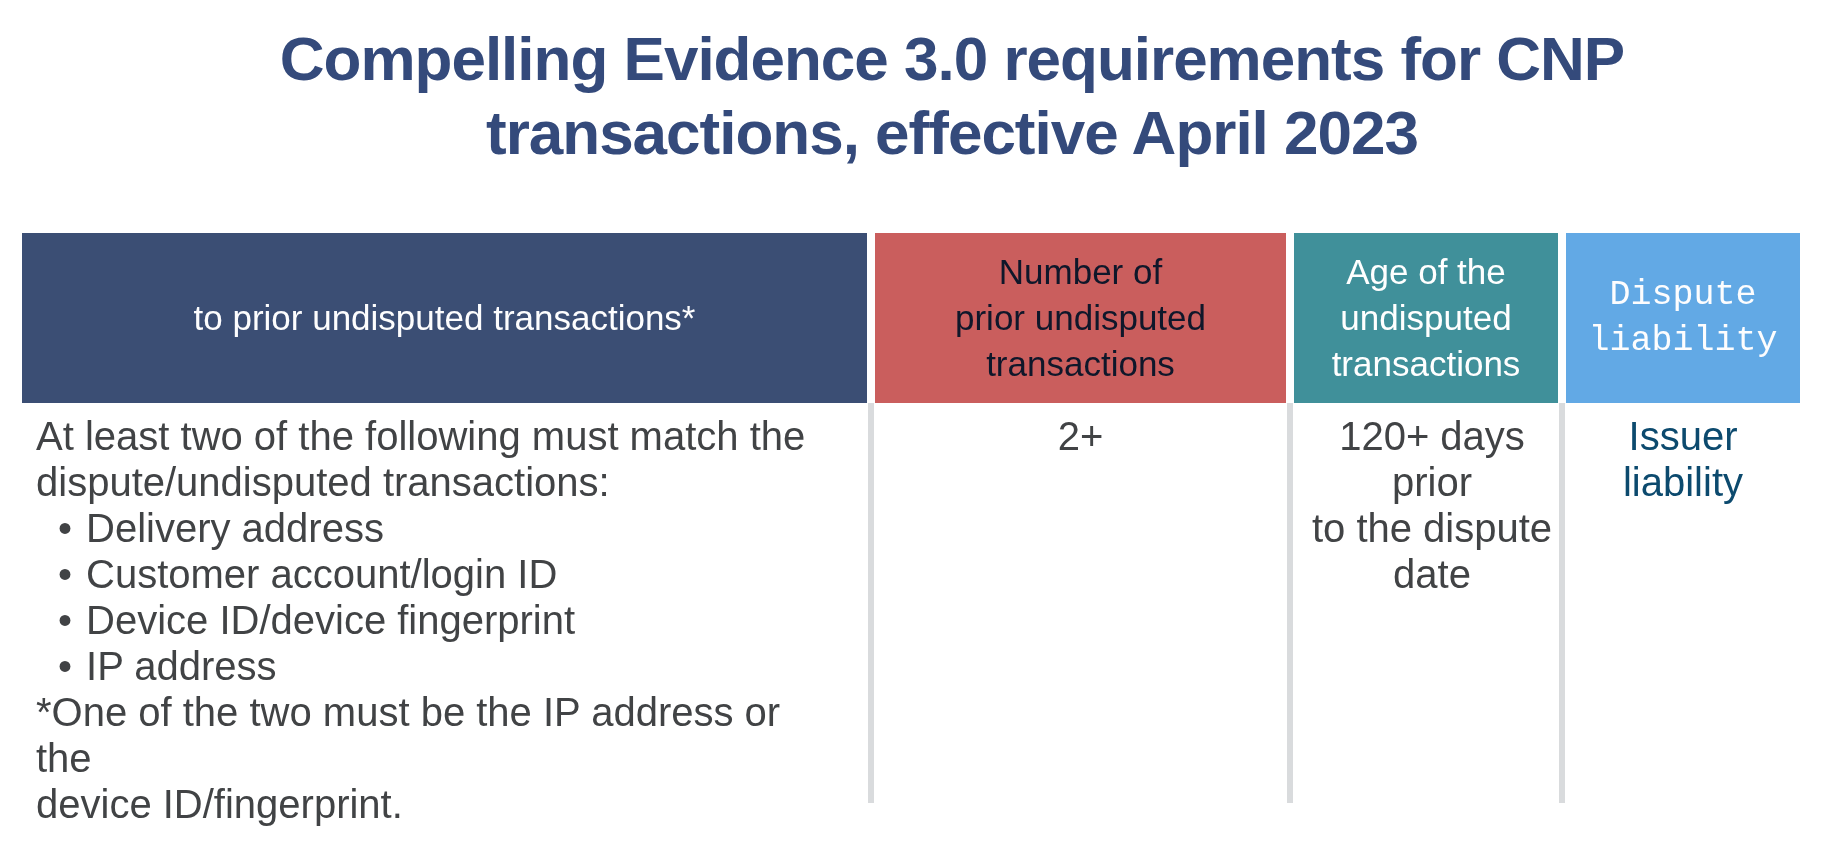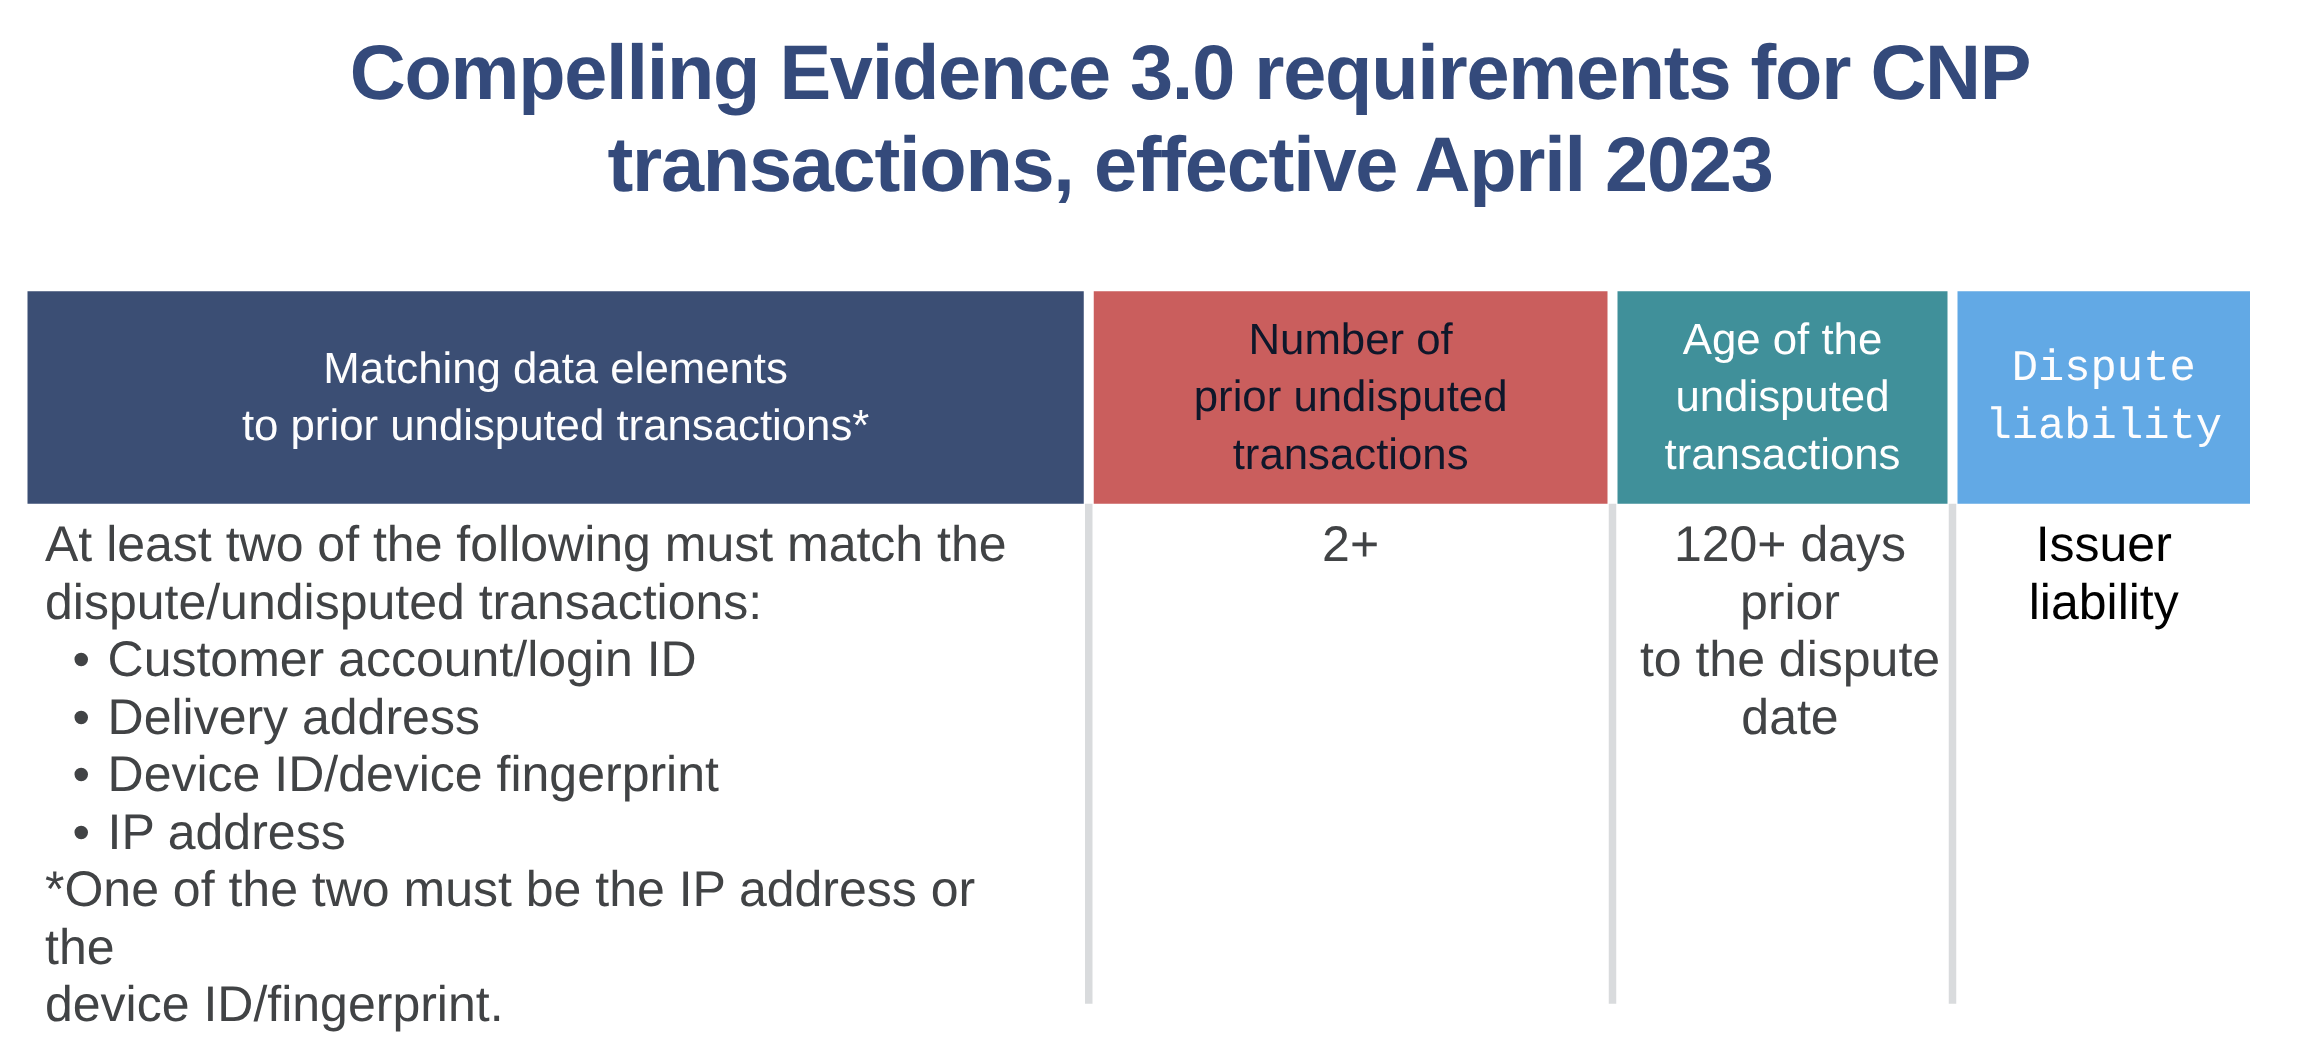--- a/index.html
+++ b/index.html
@@ -83,21 +83,20 @@
 
 <div class="title-block" style="color: rgb(52, 74, 123); margin-left: 28px;">
   <div>Compelling Evidence 3.0 requirements for CNP</div>
   <div>transactions, effective April 2023</div>
 </div>
 
 <div class="table">
 
   <div class="row header-row">
     <div class="header-cell" style="background-color: rgb(59, 78, 116); color: rgb(253, 253, 254);">
-      <div>Matching data elements</div>
       <div>to prior undisputed transactions*</div>
     </div>
     <div class="header-cell" style="background-color: rgb(202, 94, 93); color: #0f172a;">
       <div>Number of</div>
       <div>prior undisputed</div>
       <div>transactions</div>
     </div>
     <div class="header-cell" style="background-color: rgb(64, 144, 154); color: #ffffff;">
       <div>Age of the</div>
       <div>undisputed</div>
@@ -108,24 +107,24 @@
       <div>liability</div>
     </div>
   </div>
 
   <div class="row body-row">
 
     <div class="body-cell cell-matching" style="color: rgb(65, 67, 69);">
       <div>At least two of the following must match the</div>
       <div>dispute/undisputed transactions:</div>
       <div class="bullet-line">
-        <span class="bullet-dot">•</span><span>Customer account/login ID</span>
+        <span class="bullet-dot">•</span><span>Delivery address</span>
       </div>
       <div class="bullet-line">
-        <span class="bullet-dot">•</span><span>Delivery address</span>
+        <span class="bullet-dot">•</span><span>Customer account/login ID</span>
       </div>
       <div class="bullet-line">
         <span class="bullet-dot">•</span><span>Device ID/device fingerprint</span>
       </div>
       <div class="bullet-line">
         <span class="bullet-dot">•</span><span>IP address</span>
       </div>
       <div>*One of the two must be the IP address or the</div>
       <div>device ID/fingerprint.</div>
     </div>
@@ -133,21 +132,21 @@
     <div class="body-cell cell-center" style="color: rgb(65, 67, 69);">
       <div>2+</div>
     </div>
 
     <div class="body-cell cell-center" style="color: rgb(65, 67, 69); padding-left: 12px;">
       <div>120+ days prior</div>
       <div>to the dispute</div>
       <div>date</div>
     </div>
 
-    <div class="body-cell cell-center" style="color: #000000;">
+    <div class="body-cell cell-center" style="color: #0c4a6e;">
       <div>Issuer</div>
       <div>liability</div>
     </div>
 
     <div class="divider div-1" style="background-color: rgb(217, 219, 221);"></div>
     <div class="divider div-2" style="background-color: rgb(217, 219, 221);"></div>
     <div class="divider div-3" style="background-color: rgb(217, 219, 221);"></div>
   </div>
 
 </div>

